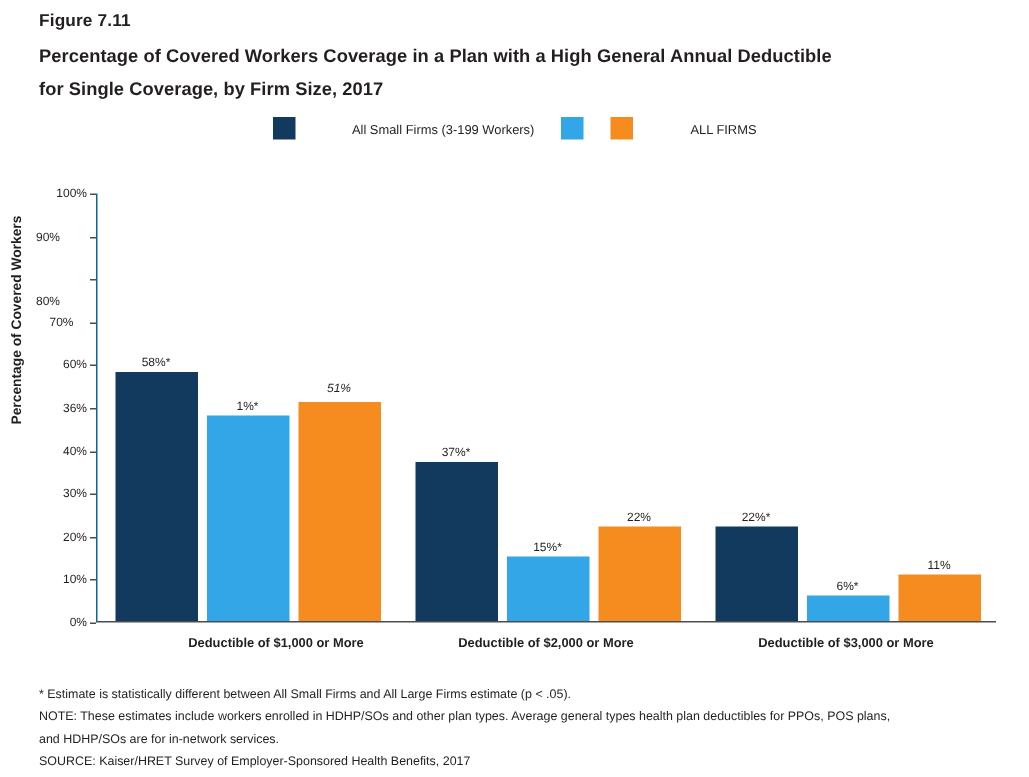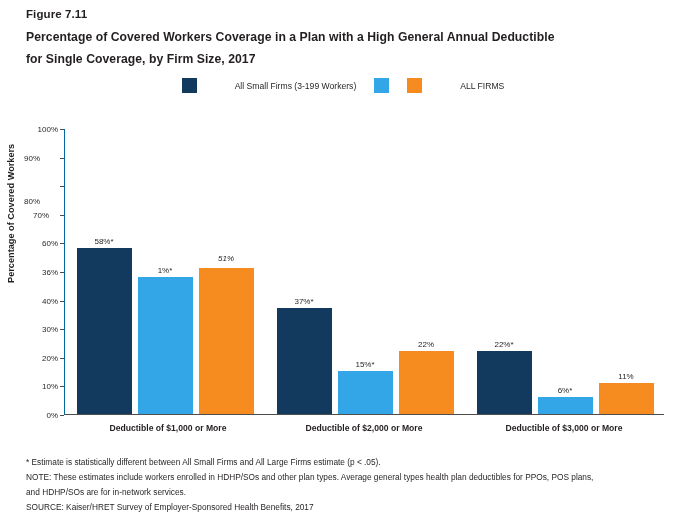--- a/index.html
+++ b/index.html
@@ -220,21 +220,21 @@
           <div class="ytick" style="top: 85.8px; left: -40px; position: absolute; width: 34px; text-align: center;">70%</div>
           <div style="position: absolute; left: -4px; top: 85.8px; width: 4px; height: 1px; background: rgb(77, 77, 77);"></div>
           <div class="ytick" style="top: 72px; left: -40px; position: absolute; width: 34px; text-align: left;">80%</div>
           <div style="position: absolute; left: -4px; top: 57.2px; width: 4px; height: 1px; background: rgb(77, 77, 77);"></div>
           <div class="ytick" style="top: 28.6px; left: -40px; position: absolute; width: 34px; ">90%</div>
           <div style="position: absolute; left: -4px; top: 28.6px; width: 4px; height: 1px; background: rgb(77, 77, 77);"></div>
           <div class="ytick" style="top: 0px; left: -40px; position: absolute; width: 34px; text-align: right;">100%</div>
           <div style="position: absolute; left: -4px; top: 0px; width: 4px; height: 1px; background: rgb(77, 77, 77);"></div>
         </div>
       <div id="grouplabels">
-          <div class="group-label" style="left: 84px; padding-left: 40px;">Deductible of $1,000 or More</div>
+          <div class="group-label" style="left: 100px; padding-left: 40px;">Deductible of $1,000 or More</div>
           <div class="group-label" style="left: 300px;">Deductible of $2,000 or More</div>
           <div class="group-label" style="left: 500px;">Deductible of $3,000 or More</div>
         </div>
     </div>
   </div>
 
   <div class="notes">
     <div class="note-line">* Estimate is statistically different between All Small Firms and All Large Firms estimate (p &lt; .05).</div>
     <div class="note-line">NOTE: These estimates include workers enrolled in HDHP/SOs and other plan types. Average general types health plan deductibles for PPOs, POS plans,</div>
     <div class="note-line">and HDHP/SOs are for in-network services.</div>

